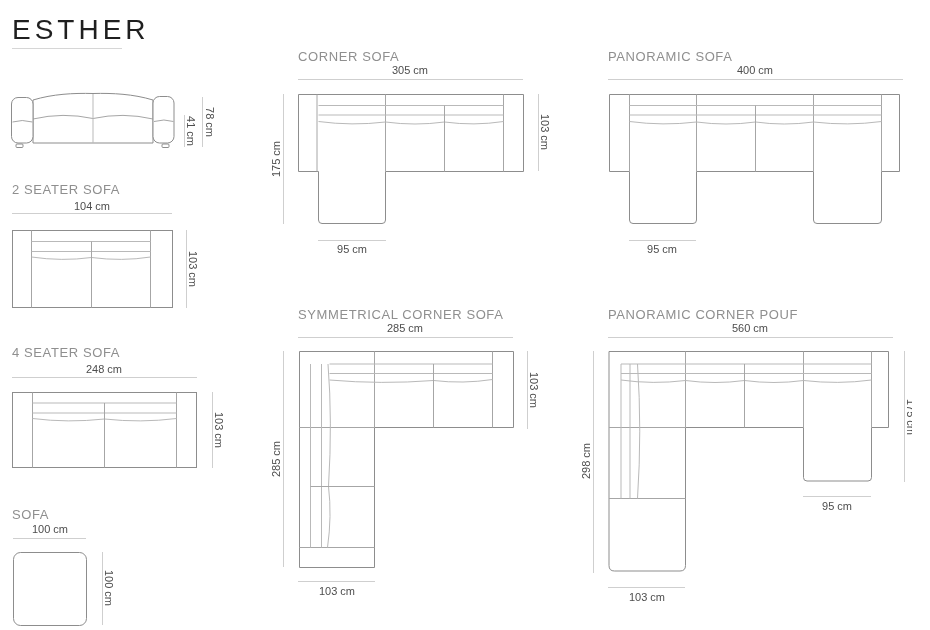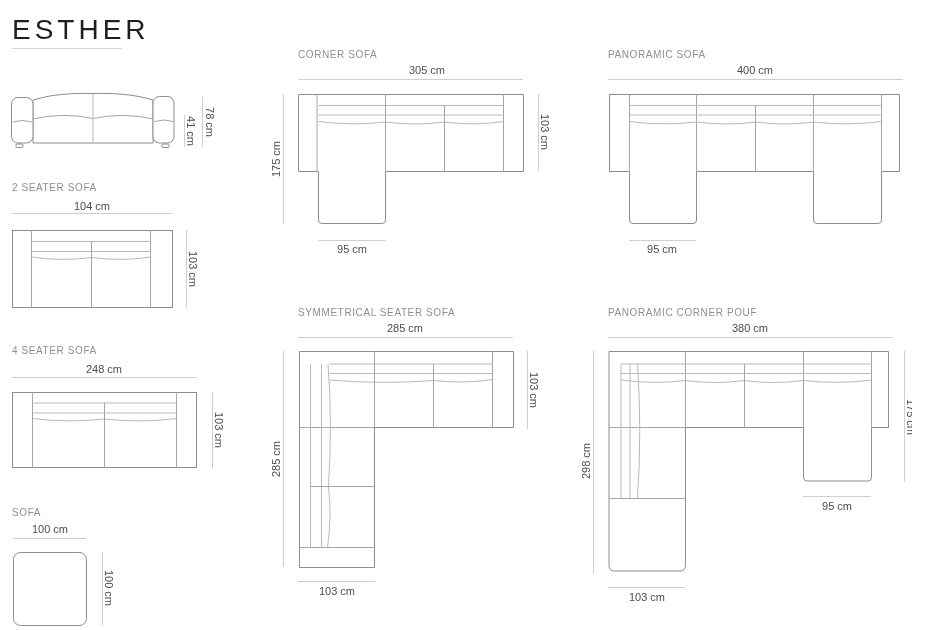--- a/index.html
+++ b/index.html
@@ -6,21 +6,21 @@
   #canvas{
     position:relative;width:912px;height:630px;background:#ffffff;overflow:hidden;
     font-family:"Liberation Sans","DejaVu Sans",sans-serif;
   }
   .page-title{
     position:absolute;left:12px;top:16px;margin:0;
     font-size:28px;line-height:1;font-weight:500;letter-spacing:4px;color:#1f1f1f;
   }
   .title-rule{position:absolute;left:12px;top:48px;width:110px;height:1px;background:#d6d6d6;}
   .fig-label{
-    position:absolute;font-size:10px;letter-spacing:0.6px;color:#8f8f8f;white-space:nowrap;
+    position:absolute;font-size:13px;letter-spacing:0.6px;color:#8f8f8f;white-space:nowrap;
   }
   .dim-text{
     position:absolute;font-size:11px;color:#4d4d4d;white-space:nowrap;
     transform:translate(-50%,-50%);
   }
   .dim-text.cw{transform:translate(-50%,-50%) rotate(90deg);}
   .dim-text.ccw{transform:translate(-50%,-50%) rotate(-90deg);}
   .dline-h{position:absolute;height:1px;background:#cfcfcf;}
   .dline-v{position:absolute;width:1px;background:#cfcfcf;}
   svg{position:absolute;display:block;}
@@ -98,21 +98,21 @@
     <div class="dline-h" style="left:13px;top:538px;width:73px"></div>
     <svg style="left:13px;top:552px" width="74" height="74" viewBox="0 0 74 74">
       <rect class="s-dark" x="0.5" y="0.5" width="73" height="73" rx="7"></rect>
     </svg>
     <div class="dline-v" style="left:102px;top:552px;height:73px"></div>
     <span class="dim-text cw" style="left:109px;top:588px">100 cm</span>
   </section>
 
   <section>
     <div class="fig-label" style="left:298px;top:49px">CORNER SOFA</div>
-    <span class="dim-text" style="left:427px;top:70px">305 cm</span>
+    <span class="dim-text" style="left:410px;top:70px">305 cm</span>
     <div class="dline-h" style="left:298px;top:79px;width:225px"></div>
     <svg style="left:298px;top:94px" width="226" height="130" viewBox="0 0 226 130">
       <path class="s-dark" d="M0.5,0.5 H225.5 V77.5 H87.5 V126 Q87.5,129.5 84,129.5 H24 Q20.5,129.5 20.5,126 V77.5 H0.5 Z"></path>
       <path class="s-mid" d="M19,0.5 V77.5 M205.5,0.5 V77.5 M87.5,0.5 V77.5"></path>
       <path class="s-light" d="M20.5,11.5 H205.5 M20.5,21 H205.5"></path>
       <path class="s-light" d="M20.5,27.5 Q54,32 87.5,28 Q117,32 146.5,28 Q176,32 205.5,27.5"></path>
       <path class="s-mid" d="M146.5,11.5 V77.5"></path>
     </svg>
     <div class="dline-v" style="left:283px;top:94px;height:130px"></div>
     <span class="dim-text ccw" style="left:276px;top:159px">175 cm</span>
@@ -133,21 +133,21 @@
       <path class="s-light" d="M20.5,27.5 Q54,32 87.5,28 Q117,32 146.5,28 Q175,32 204.5,28 Q239,32 272.5,27.5"></path>
       <path class="s-mid" d="M146.5,11.5 V77.5"></path>
     </svg>
     <div class="dline-v" style="left:918px;top:94px;height:130px"></div>
     <span class="dim-text cw" style="left:925px;top:159px">175 cm</span>
     <div class="dline-h" style="left:629px;top:240px;width:67px"></div>
     <span class="dim-text" style="left:662px;top:249px">95 cm</span>
   </section>
 
   <section>
-    <div class="fig-label" style="left:298px;top:307px">SYMMETRICAL SEATER SOFA</div>
+    <div class="fig-label" style="left:298px;top:307px">SYMMETRICAL CORNER SOFA</div>
     <span class="dim-text" style="left:405px;top:328px">285 cm</span>
     <div class="dline-h" style="left:298px;top:337px;width:215px"></div>
     <svg style="left:299px;top:351px" width="215" height="217" viewBox="0 0 215 217">
       <path class="s-dark" d="M0.5,0.5 H214.5 V76.5 H75.5 V216.5 H0.5 Z"></path>
       <path class="s-mid" d="M193.5,0.5 V76.5 M0.5,196.5 H75.5 M75.5,0.5 V76.5 M0.5,76.5 H75.5"></path>
       <path class="s-light" d="M30.5,13 H193.5 M30.5,22.5 H193.5"></path>
       <path class="s-light" d="M30.5,29 Q82,33.5 134.5,29.5 Q164,33 193.5,28.5"></path>
       <path class="s-light" d="M11.5,13 V196.5 M22.5,13 V196.5"></path>
       <path class="s-light" d="M29,13 Q33.5,70 29.5,135.5 Q33,165 28.5,196.5"></path>
       <path class="s-mid" d="M134.5,13 V76.5 M11.5,135.5 H75.5"></path>
@@ -155,21 +155,21 @@
     <div class="dline-v" style="left:283px;top:351px;height:216px"></div>
     <span class="dim-text ccw" style="left:276px;top:459px">285 cm</span>
     <div class="dline-v" style="left:527px;top:351px;height:78px"></div>
     <span class="dim-text cw" style="left:534px;top:390px">103 cm</span>
     <div class="dline-h" style="left:298px;top:581px;width:77px"></div>
     <span class="dim-text" style="left:337px;top:591px">103 cm</span>
   </section>
 
   <section>
     <div class="fig-label" style="left:608px;top:307px">PANORAMIC CORNER POUF</div>
-    <span class="dim-text" style="left:750px;top:328px">380 cm</span>
+    <span class="dim-text" style="left:750px;top:328px">560 cm</span>
     <div class="dline-h" style="left:608px;top:337px;width:285px"></div>
     <svg style="left:608px;top:351px" width="282" height="222" viewBox="0 0 282 222">
       <path class="s-dark" d="M1,0.5 H280.5 V76.5 H263.5 V126.5 Q263.5,130 260,130 H199 Q195.5,130 195.5,126.5 V76.5 H77.5 V214.5 Q77.5,220 72,220 H6.5 Q1,220 1,214.5 Z"></path>
       <path class="s-mid" d="M195.5,0.5 V76.5 M263.5,0.5 V76.5 M77.5,0.5 V76.5 M1,76.5 H77.5 M1,147.5 H77.5"></path>
       <path class="s-light" d="M13,13 H263.5 M13,22.5 H263.5"></path>
       <path class="s-light" d="M13,29 Q45,33.5 77.5,29.5 Q107,33.5 136.5,29.5 Q166,33.5 195.5,29.5 Q230,33.5 263.5,29"></path>
       <path class="s-light" d="M13,13 V147.5 M22,13 V147.5"></path>
       <path class="s-light" d="M29.5,13 Q34,80 29.5,147.5"></path>
       <path class="s-mid" d="M136.5,13 V76.5"></path>
     </svg>

